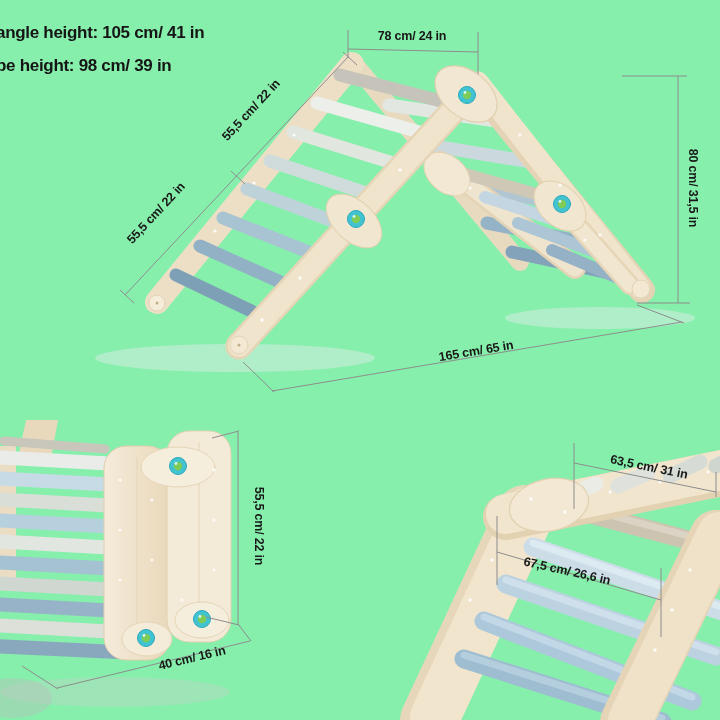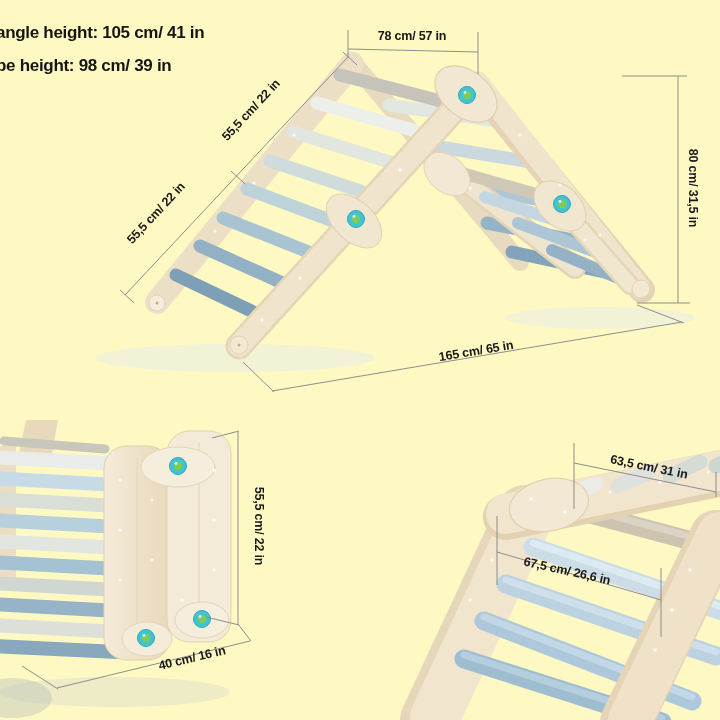--- a/index.html
+++ b/index.html
@@ -1,17 +1,17 @@
 <!DOCTYPE html>
 <html><head>
 <meta charset="utf-8">
 <style>
   html,body{margin:0;padding:0;background:#fff;}
   .canvas{
-    position:relative;width:720px;height:720px;background:#fef9c3;overflow:hidden;
+    position:relative;width:720px;height:720px;background:#86efac;overflow:hidden;
     font-family:"Liberation Sans",sans-serif;
   }
   .canvas svg{position:absolute;left:0;top:0;}
   .hdr{
     position:absolute;white-space:nowrap;color:#151515;
     font-size:17px;font-weight:600;letter-spacing:-0.3px;
   }
   .lbl{
     position:absolute;white-space:nowrap;color:#181818;
     font-size:12.5px;font-weight:600;letter-spacing:-0.2px;
@@ -197,21 +197,21 @@
     <path d="M238,432 L238,624 M212,438 L239,431 M206,617 L239,625"></path>
     <path d="M57,688 L250,641 M22,666 L58,689 M238,624 L251,641"></path>
     <path d="M574,443 L574,509 M574,463 L716,492 M716,472 L716,497"></path>
     <path d="M497,516 L497,585 M497,552 L661,600 M661,568 L661,637"></path>
   </g>
 </svg>
 
 <div class="hdr" style="left:-4px;top:23px">angle height: 105 cm/ 41 in</div>
 <div class="hdr" style="left:-4px;top:56px">pe height: 98 cm/ 39 in</div>
 
-<div class="lbl" style="left:412px;top:36px">78 cm/ 57 in</div>
+<div class="lbl" style="left:412px;top:36px">78 cm/ 24 in</div>
 <div class="lbl" style="left:251px;top:110px;transform:translate(-50%,-50%) rotate(-47deg)">55,5 cm/ 22 in</div>
 <div class="lbl" style="left:156px;top:213px;transform:translate(-50%,-50%) rotate(-47deg)">55,5 cm/ 22 in</div>
 <div class="lbl" style="left:693px;top:188px;transform:translate(-50%,-50%) rotate(90deg)">80 cm/ 31,5 in</div>
 <div class="lbl" style="left:476px;top:351px;transform:translate(-50%,-50%) rotate(-9.5deg)">165 cm/ 65 in</div>
 
 <div class="lbl" style="left:259px;top:526px;transform:translate(-50%,-50%) rotate(90deg)">55,5 cm/ 22 in</div>
 <div class="lbl" style="left:192px;top:658px;transform:translate(-50%,-50%) rotate(-13.5deg)">40 cm/ 16 in</div>
 
 <div class="lbl" style="left:649px;top:467px;transform:translate(-50%,-50%) rotate(11.5deg)">63,5 cm/ 31 in</div>
 <div class="lbl" style="left:567px;top:571px;transform:translate(-50%,-50%) rotate(12.5deg)">67,5 cm/ 26,6 in</div>

